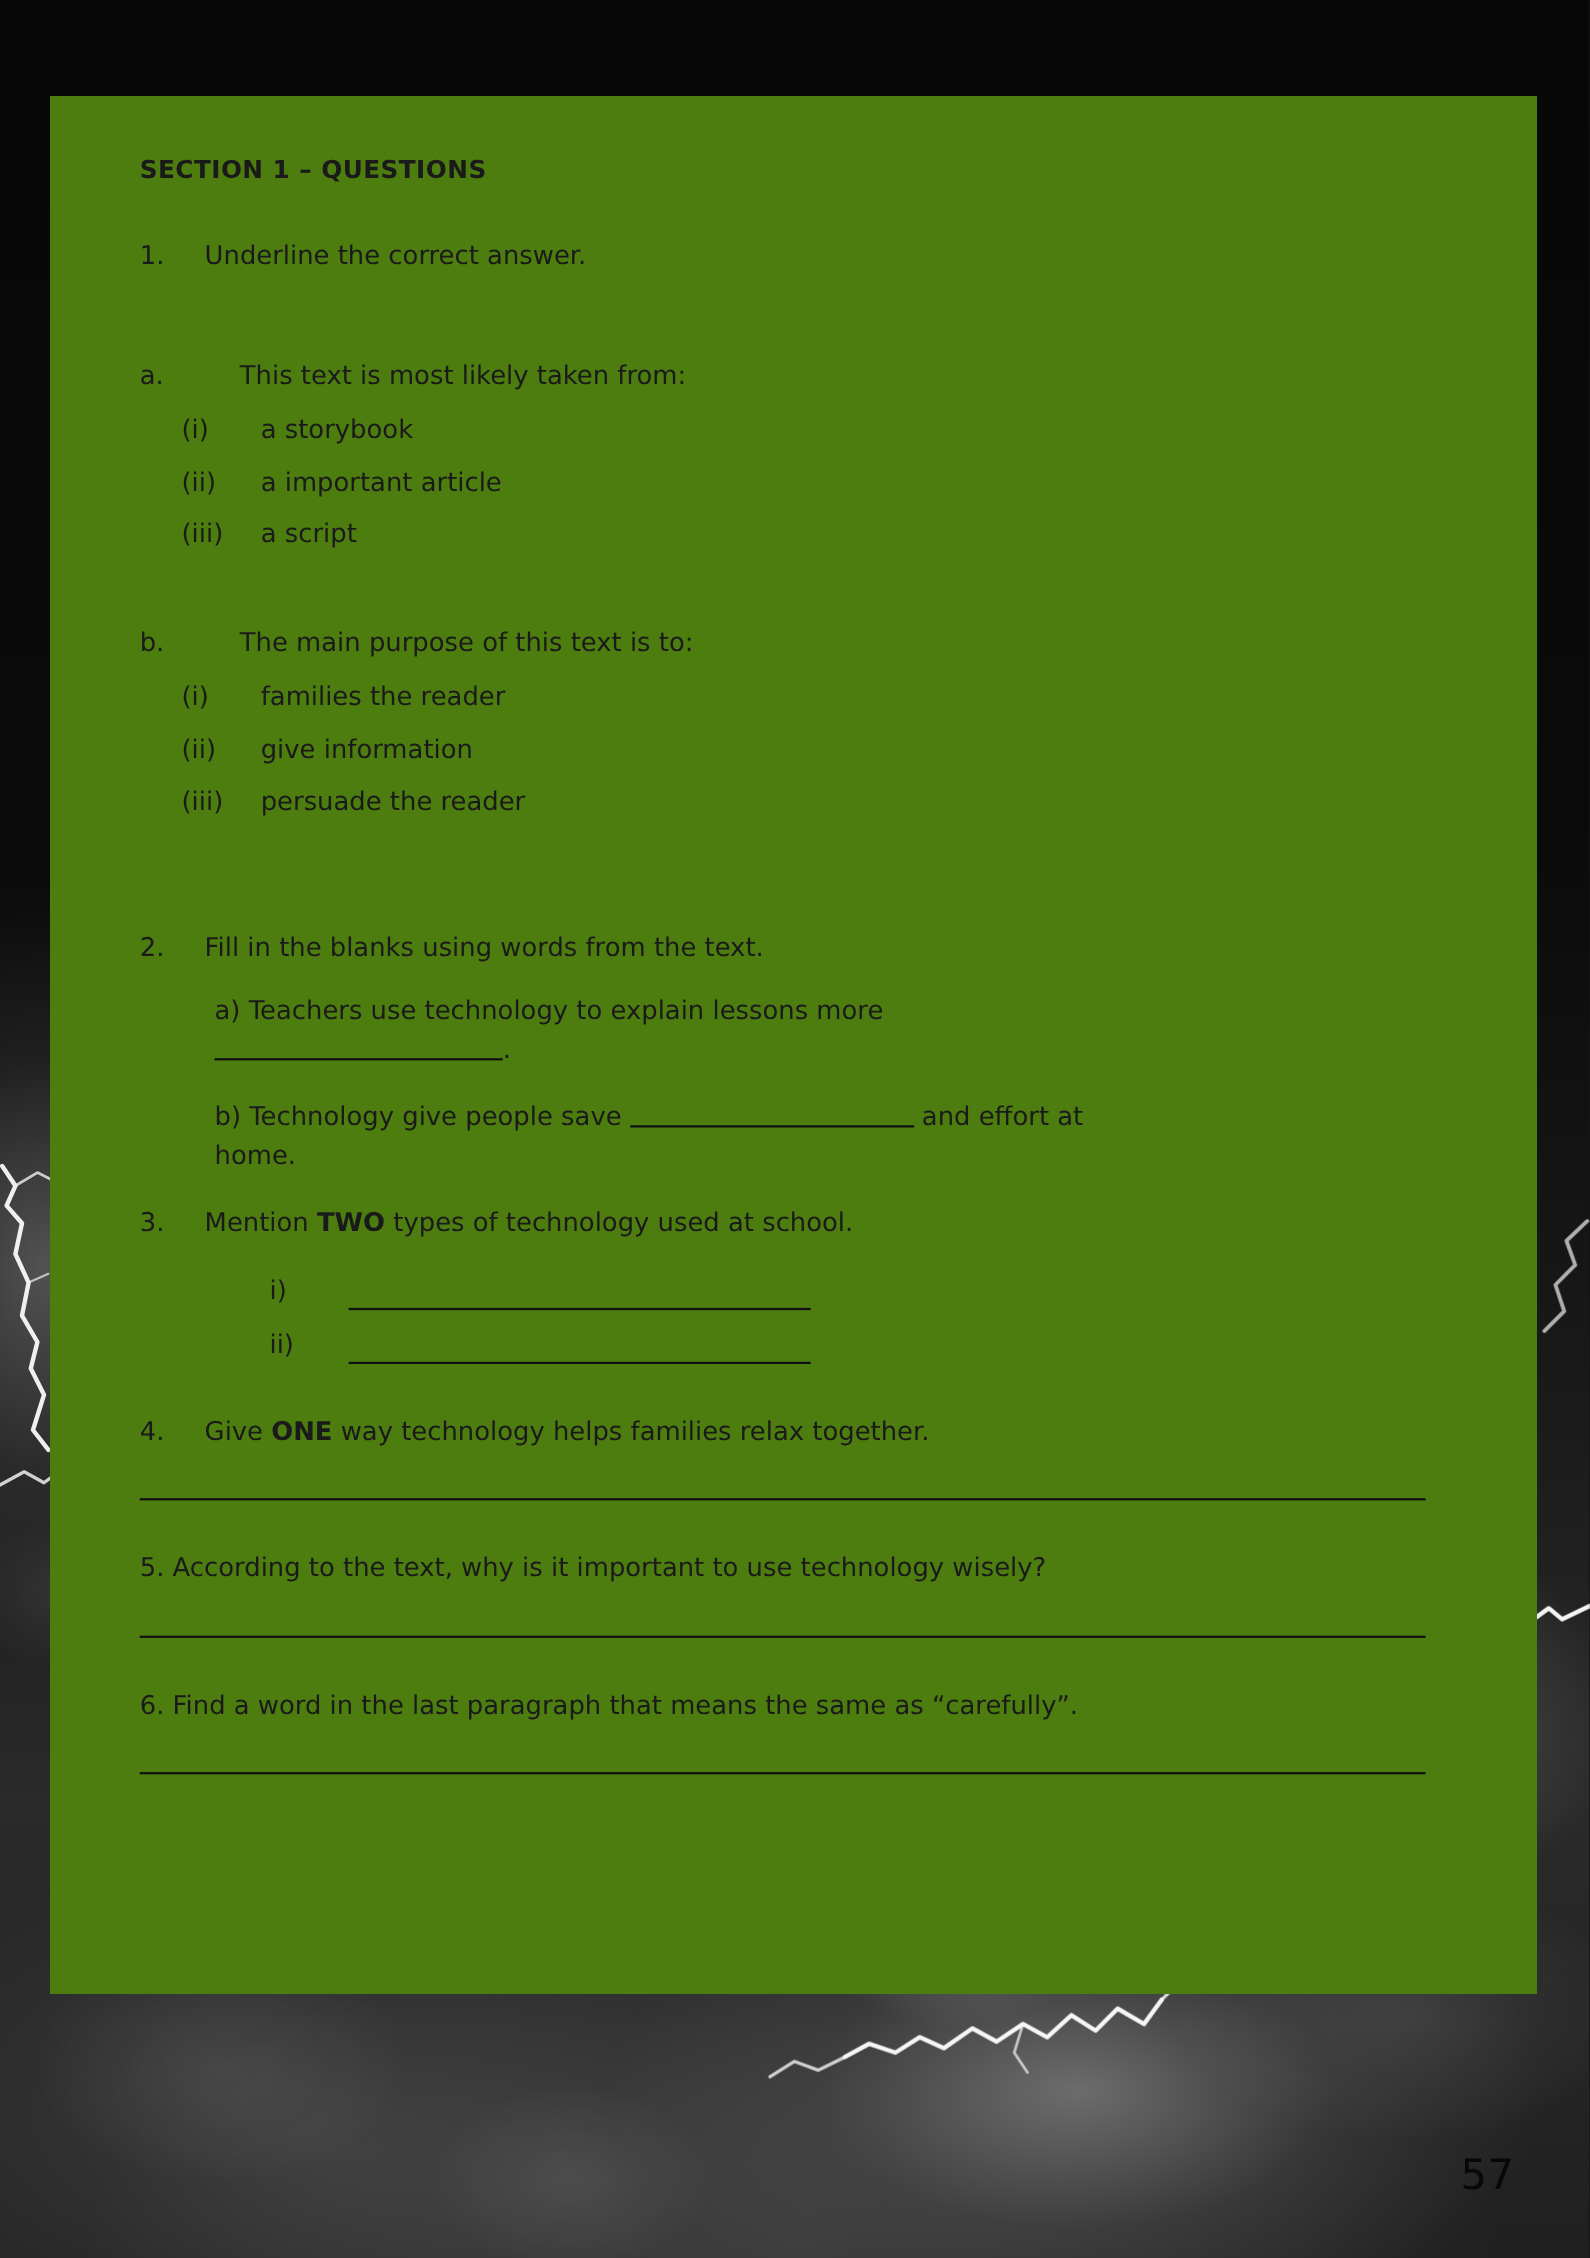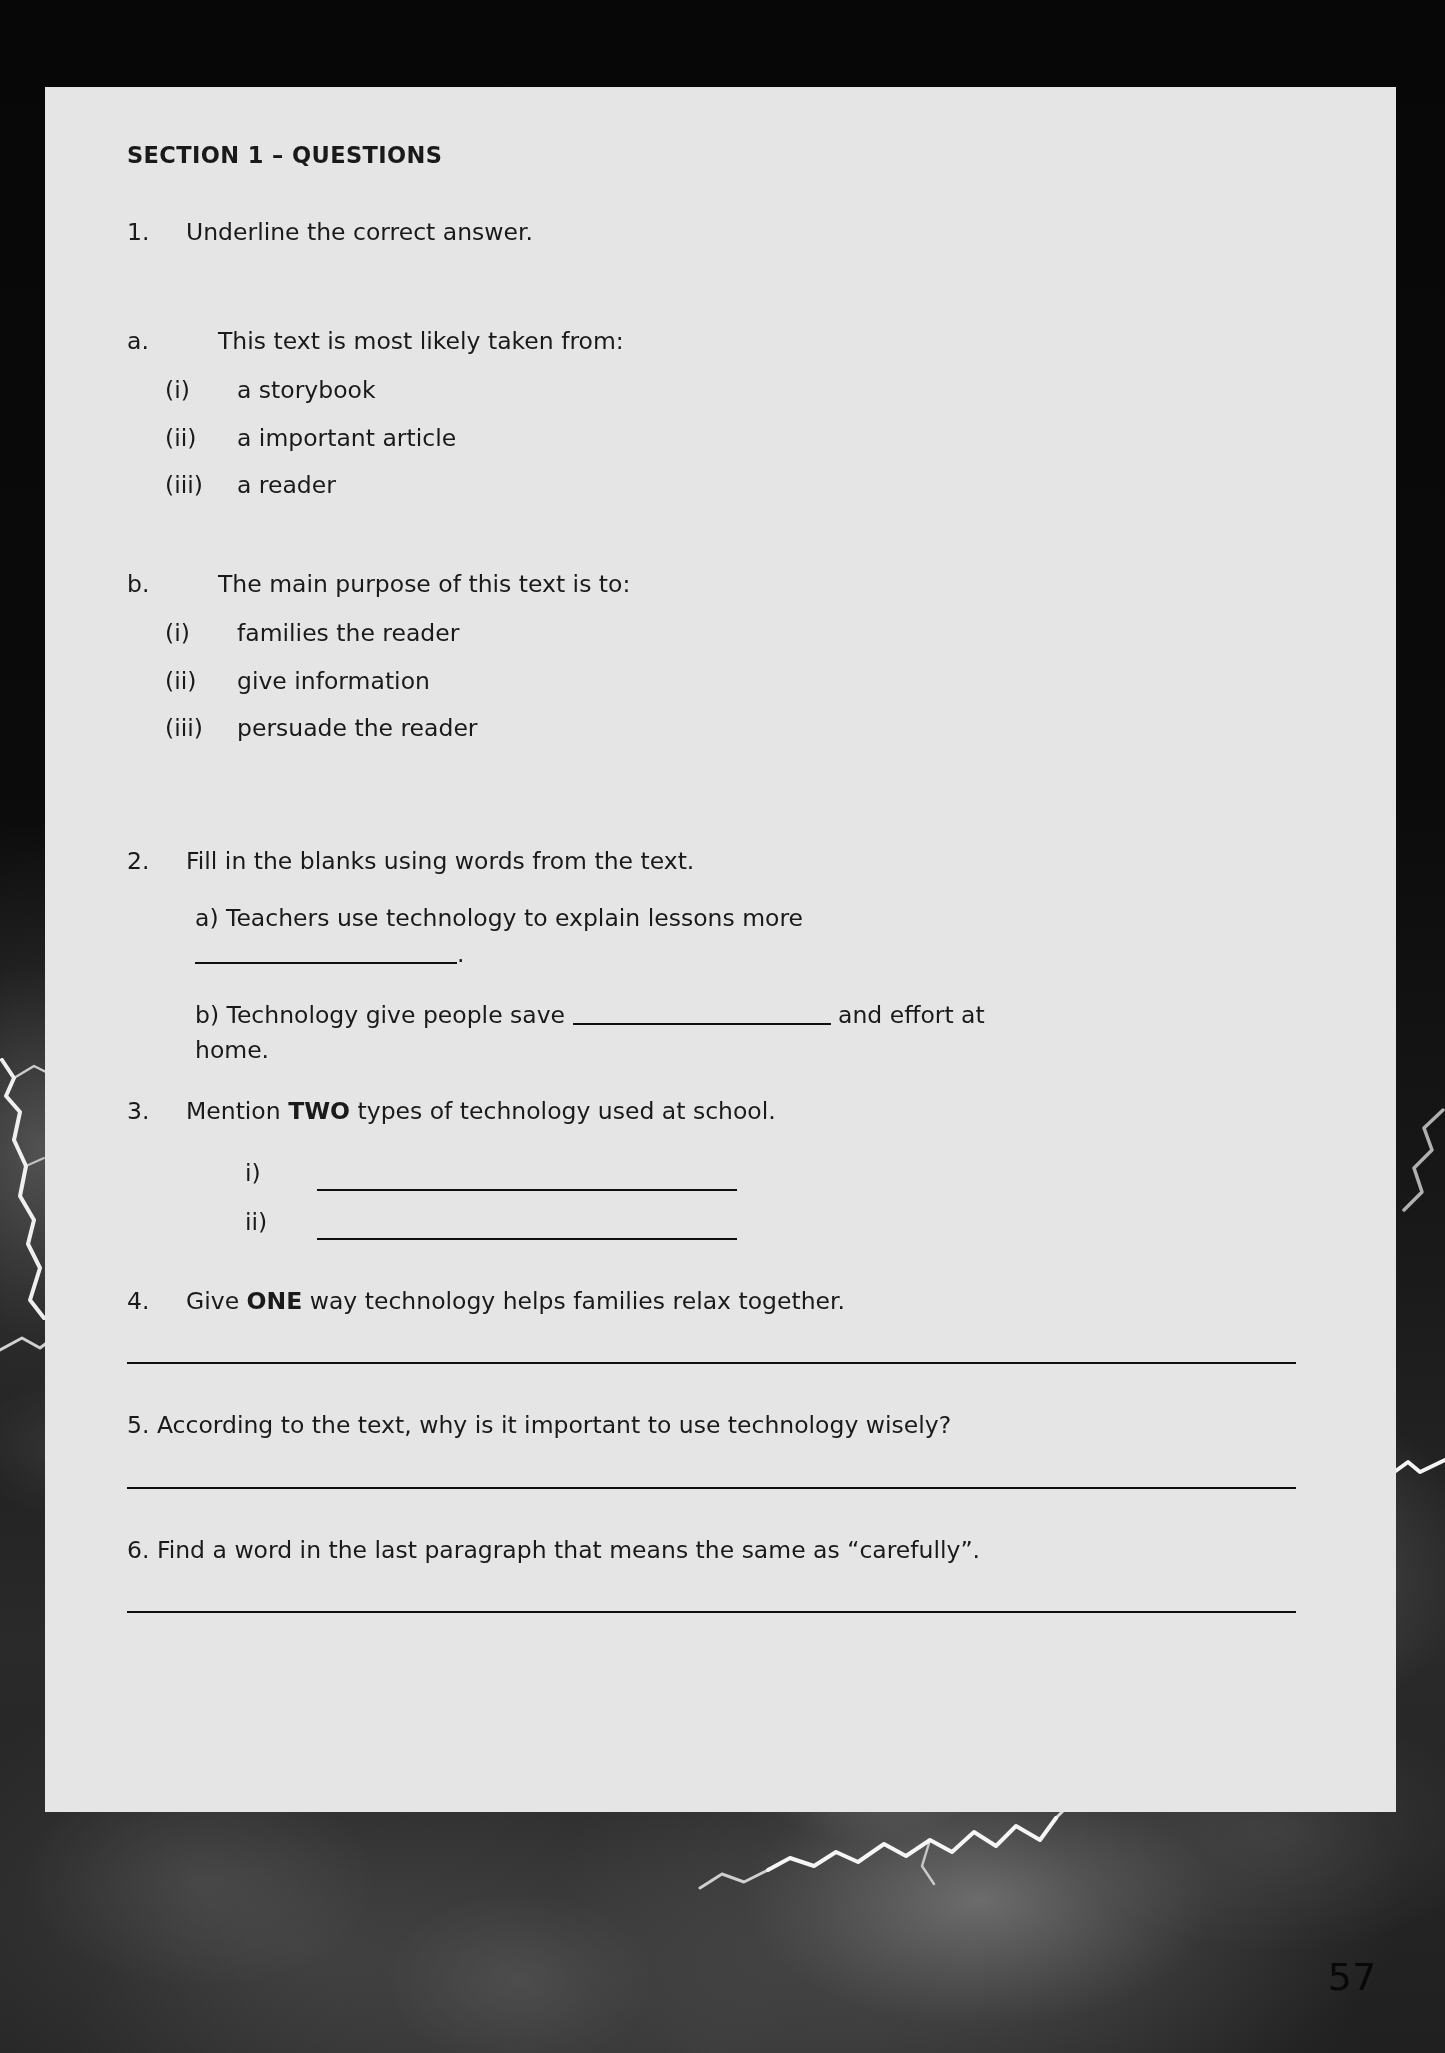--- a/index.html
+++ b/index.html
@@ -45,21 +45,21 @@
     height: 2053px;
   }
 
   
   #page-sheet {
     position: absolute;
     left: 45px;
     top: 87px;
     width: 1351px;
     height: 1725px;
-    background: #e5e5e5;
+    background: #4d7c0f;
     box-sizing: border-box;
     padding: 52px 100px 0 82px;
     color: #151515;
   }
 
   .doc-body {
     font-size: 23.5px;
     line-height: 1.5;
     color: #1a1a1a;
     font-family: "DejaVu Sans", sans-serif;
@@ -203,21 +203,21 @@
         <div class="opt-row">
           <span class="opt-rom">(i)</span>
           <span class="opt-label">a storybook</span>
         </div>
         <div class="opt-row">
           <span class="opt-rom">(ii)</span>
           <span class="opt-label">a important article</span>
         </div>
         <div class="opt-row">
           <span class="opt-rom">(iii)</span>
-          <span class="opt-label">a reader</span>
+          <span class="opt-label">a script</span>
         </div>
       </div>
     </div>
 
     <div class="gap-lg"></div>
 
     <div class="sub-q">
       <div class="q-line">
         <span class="sub-letter">b.</span>
         <span class="q-text">The main purpose of this text is to:</span>

